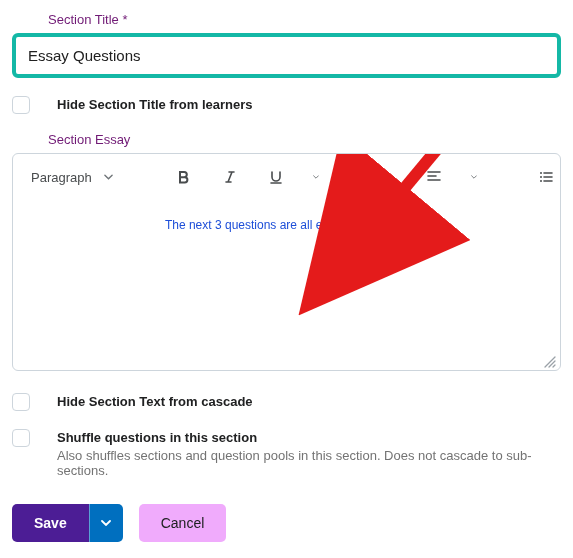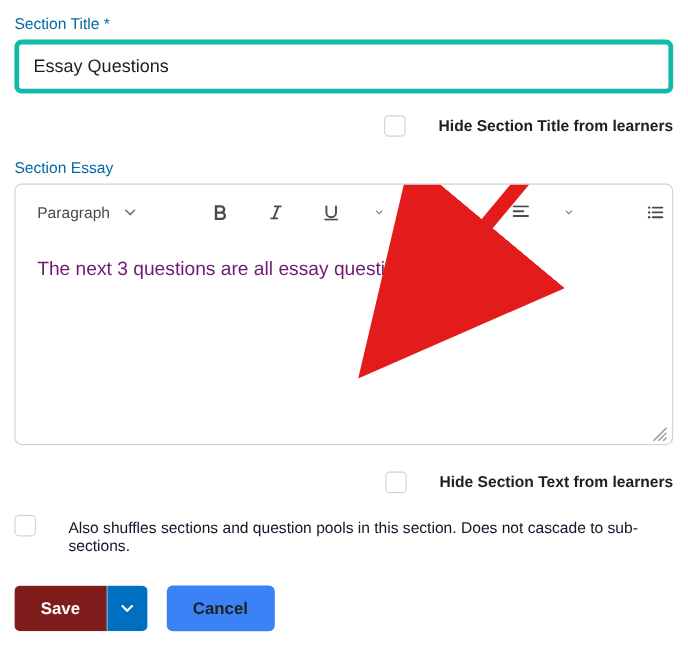--- a/index.html
+++ b/index.html
@@ -7,59 +7,59 @@
     margin: 0;
     padding: 12px;
     font-family: -apple-system, BlinkMacSystemFont, "Segoe UI", Arial, sans-serif;
     font-size: 13px;
     color: #202020;
     background: #fff;
     width: 573px;
   }
   .label {
     font-size: 13px;
-    color: #0369a1;
+    color: #701a75;
     margin-bottom: 6px;
+    margin-left: 36px;
   }
   .text-input {
     width: 100%;
     padding: 10px 12px;
     font-size: 15px;
     border: 4px solid #14b8a6;
     border-radius: 6px;
     color: #202020;
     outline: none;
   }
   .field-block { margin-bottom: 18px; }
   .checkbox-row {
     display: flex;
     align-items: flex-start;
     gap: 27px;
     margin-bottom: 18px;
-    justify-content: flex-end;
   }
   .checkbox {
     width: 18px;
     height: 18px;
     border: 1.5px solid #cdd5dc;
     border-radius: 4px;
     background: #fff;
     flex-shrink: 0;
     cursor: pointer;
   }
   .checkbox-label {
     font-size: 13px;
     font-weight: 600;
     color: #202122;
     padding-top: 1px;
     cursor: pointer;
   }
   .checkbox-helper {
     font-size: 13px;
-    color: #0f172a;
+    color: #737373;
     margin-top: 3px;
     font-weight: 400;
   }
   .editor-wrap {
     border: 1px solid #cdd5dc;
     border-radius: 6px;
     position: relative;
     margin-bottom: 22px;
   }
   .toolbar {
@@ -93,23 +93,24 @@
     align-items: center;
     gap: 12px;
     cursor: pointer;
   }
   .chev {
     display: inline-flex;
   }
   .editor-body {
     min-height: 170px;
     padding: 14px 18px 26px 18px;
-    font-size: 16px;
-    color: #701a75;
+    font-size: 12px;
+    color: #1d4ed8;
     position: relative;
+    text-align: center;
   }
   .cursor-bar {
     display: inline-block;
     width: 1px;
     height: 18px;
     background: #777;
     vertical-align: -3px;
     margin-left: 2px;
   }
   .resize-handle {
@@ -128,21 +129,21 @@
     align-items: stretch;
     gap: 16px;
     margin-top: 10px;
   }
   .btn-primary-group {
     display: flex;
     border-radius: 5px;
     overflow: hidden;
   }
   .btn-primary {
-    background: #7f1d1d;
+    background: #4c1d95;
     color: #fff;
     border: none;
     padding: 10px 22px;
     font-size: 14px;
     font-weight: 600;
     cursor: pointer;
     height: 38px;
   }
   .btn-split {
     background: #006fbf;
@@ -150,29 +151,28 @@
     border-left: 1px solid rgba(255,255,255,0.35);
     width: 34px;
     height: 38px;
     display: flex;
     align-items: center;
     justify-content: center;
     cursor: pointer;
     color: #fff;
   }
   .btn-secondary {
-    background: #3b82f6;
+    background: #f0abfc;
     color: #202122;
     border: none;
     padding: 0 22px;
     font-size: 14px;
     height: 38px;
     border-radius: 5px;
     cursor: pointer;
-    font-weight: bold;
   }
   svg { display: block; }
 </style>
 </head>
 <body>
 
 <div class="field-block">
   <div class="label">Section Title *</div>
   <input class="text-input" type="text" value="Essay Questions" style="">
 </div>
@@ -297,26 +297,27 @@
       <marker id="ahead" markerWidth="14" markerHeight="14" refX="3" refY="7" orient="auto">
         <path d="M0 0 L14 7 L0 14 Z" fill="#e41b1b"></path>
       </marker>
     </defs>
     <line x1="470" y1="-60" x2="370" y2="60" stroke="#e41b1b" stroke-width="12" marker-end="url(#ahead)"></line>
   </svg>
 </div>
 
 <div class="checkbox-row">
   <div class="checkbox"></div>
-  <div class="checkbox-label">Hide Section Text from learners</div>
+  <div class="checkbox-label">Hide Section Text from cascade</div>
 </div>
 
 <div class="checkbox-row" style="margin-bottom:26px;">
   <div class="checkbox"></div>
   <div>
+    <div class="checkbox-label">Shuffle questions in this section</div>
     <div class="checkbox-helper">Also shuffles sections and question pools in this section. Does not cascade to sub-sections.</div>
   </div>
 </div>
 
 <div class="btn-row">
   <div class="btn-primary-group">
     <button class="btn-primary">Save</button>
     <button class="btn-split">
       <svg width="10" height="6" viewBox="0 0 10 6">
           <path d="M1 1l4 4 4-4" stroke="#fff" stroke-width="1.8" fill="none" stroke-linecap="round"></path>

